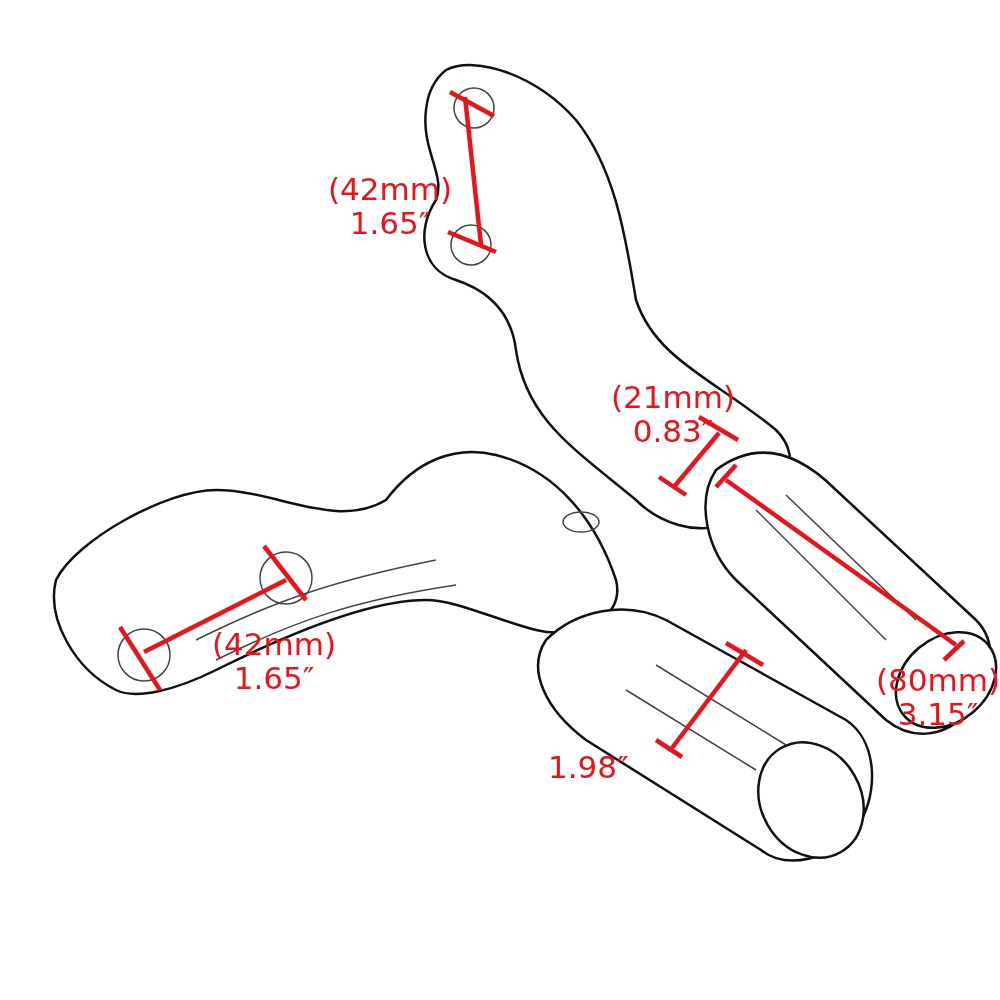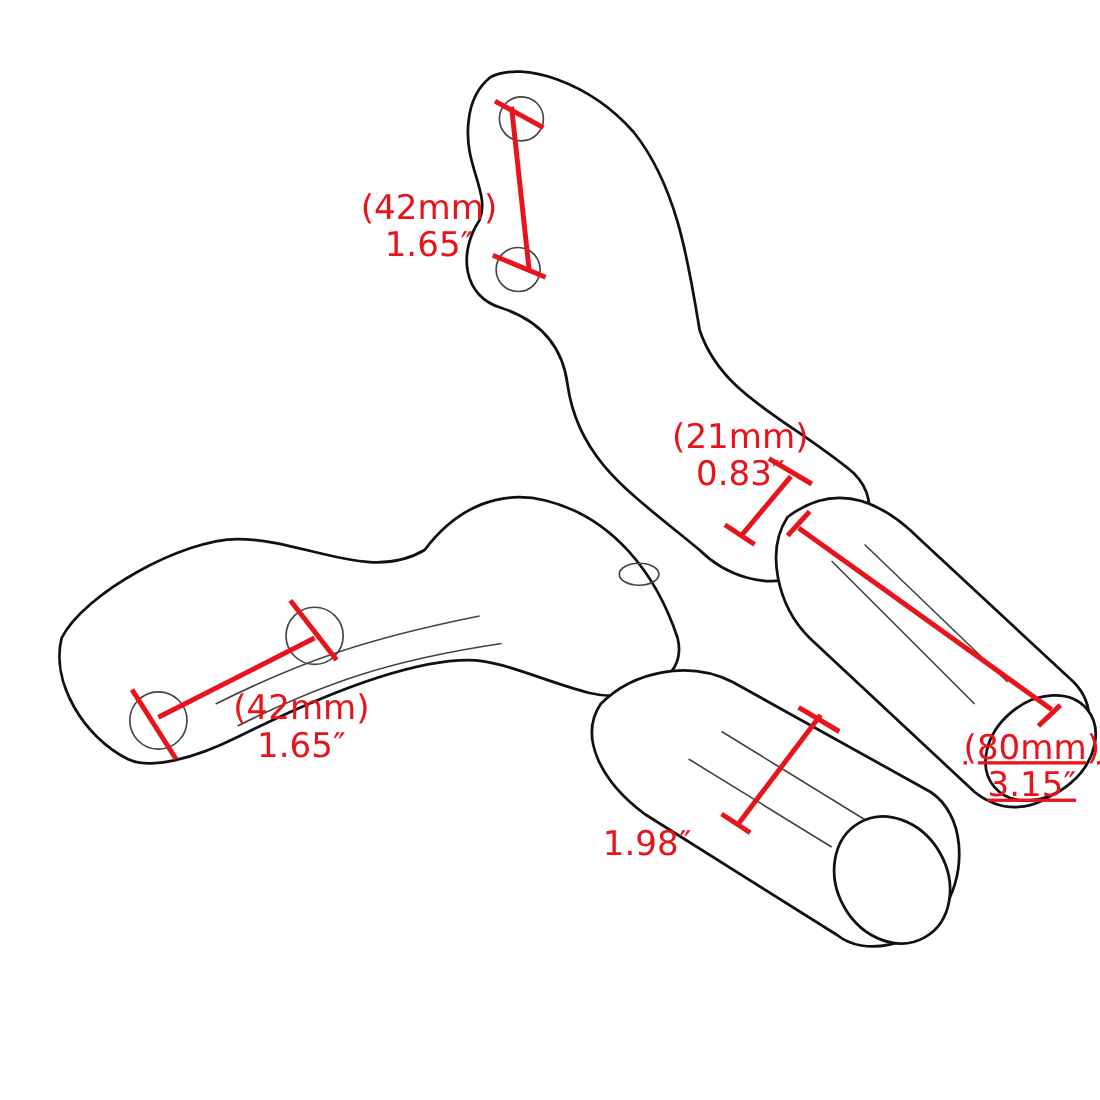--- a/index.html
+++ b/index.html
@@ -59,21 +59,21 @@
   </svg>
 
   <div class="label" style="left:312px;top:172px;">
     <span>(42mm)</span>
     <span>1.65″</span>
   </div>
   <div class="label" style="left:553px;top:380px;margin-left:42px;">
     <span>(21mm)</span>
     <span>0.83″</span>
   </div>
-  <div class="label" style="left:860px;top:663px;text-decoration:underline;">
+  <div class="label" style="left:860px;top:663px;">
     <span>(80mm)</span>
     <span>3.15″</span>
   </div>
   <div class="label" style="left:196px;top:627px;">
     <span>(42mm)</span>
     <span>1.65″</span>
   </div>
   <div class="label" style="left:532px;top:750px;">
     <span>1.98″</span>
   </div>

